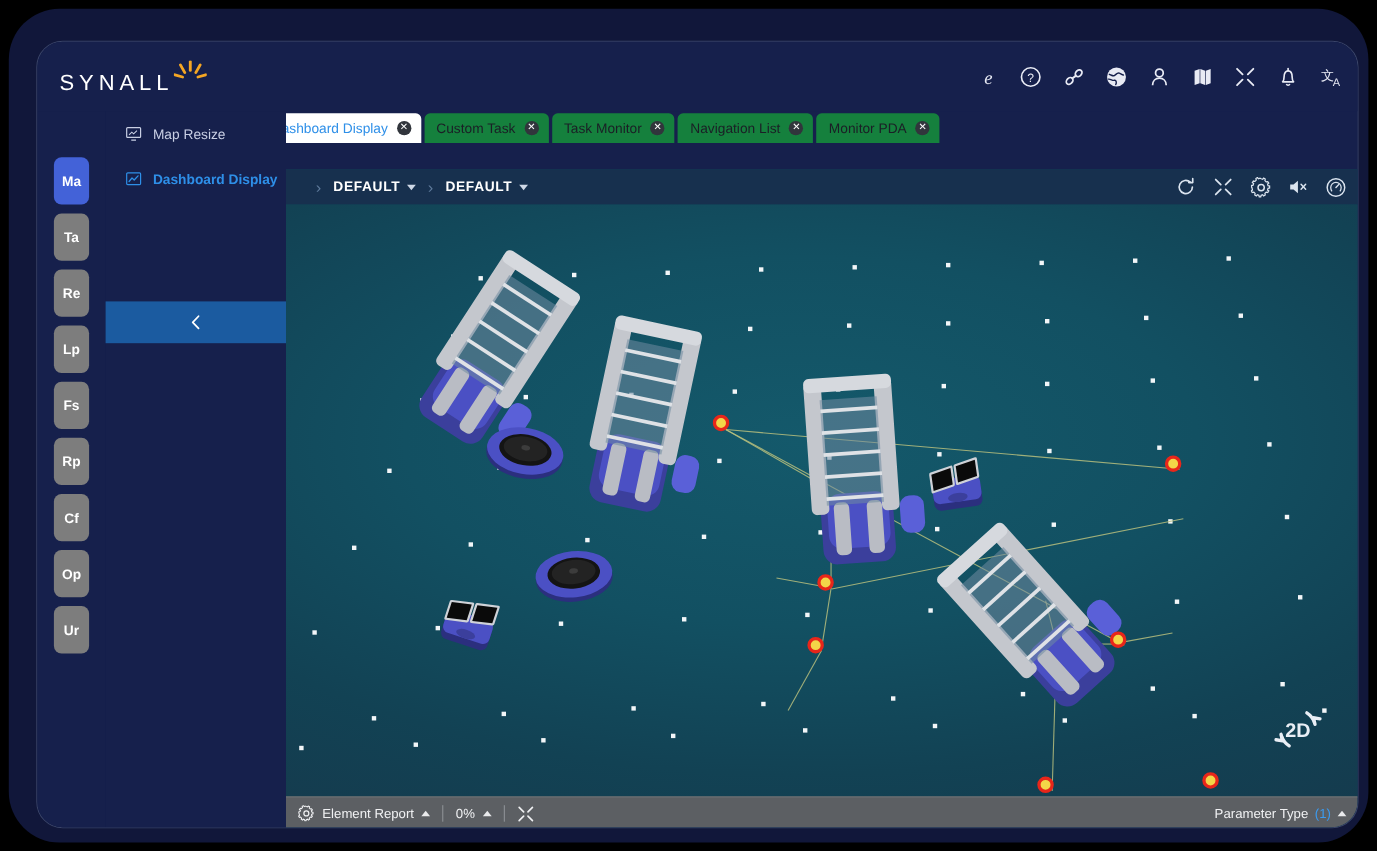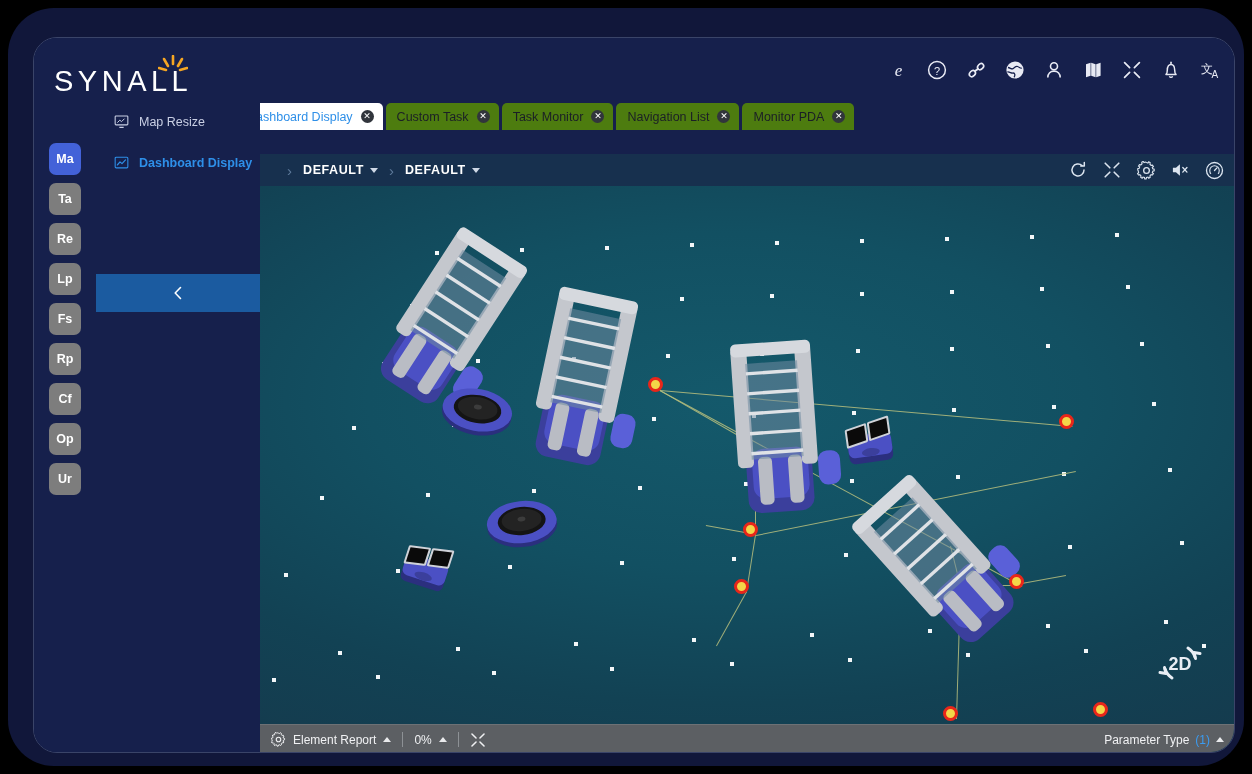--- a/index.html
+++ b/index.html
@@ -44,21 +44,21 @@
     position: absolute; left: 0; top: 0;
     width: 1202px; height: 63px;
     background: #16204c;
   }
   #logo {
     position: absolute; left: 20px; top: 18px;
     width: 185px; height: 40px;
   }
   #logo-text {
     position: absolute; left: 0; top: 9px;
-    font-size: 29px; letter-spacing: 4.5px; color: #ffffff;
+    font-size: 20px; letter-spacing: 4.5px; color: #ffffff;
     font-weight: 400; font-family: "Liberation Sans", sans-serif;
     font-stretch: expanded;
   }
   #logo-spark { position: absolute; left: 104px; top: -1px; width: 30px; height: 22px; }
 
   
   #top-icons {
     position: absolute; right: 14px; top: 18px;
     display: flex; align-items: center; gap: 15px; height: 28px;
   }
@@ -71,41 +71,41 @@
 
   
   #tabbar {
     position: absolute; left: 202px; top: 62px;
     height: 30px; display: flex; align-items: flex-end; gap: 3px;
   }
   .tab {
     height: 27px; padding: 0 9px 0 11px;
     display: flex; align-items: center; gap: 8px;
     border-radius: 5px 5px 0 0;
-    background: #4d7c0f; color: #1b1f26;
+    background: #15803d; color: #1b1f26;
     font-size: 12.5px; cursor: pointer; white-space: nowrap;
   }
   .tab.active { background: #ffffff; color: #2e8fe8; }
   .tab-close {
     width: 13px; height: 13px; border-radius: 50%;
     background: #31353c; color: #ffffff;
     font-size: 9px; line-height: 13px; text-align: center;
     flex: none; font-family: "DejaVu Sans", sans-serif;
   }
 
   
   #rail {
     position: absolute; left: 0; top: 63px;
     width: 62px; height: 653px;
     background: #16204c;
     padding-top: 42px;
     display: flex; flex-direction: column; align-items: center; gap: 8px;
   }
   .rail-btn {
-    width: 32px; height: 32px; border-radius: 7px;
+    width: 32px; height: 43px; border-radius: 7px;
     background: #7d7d7d; color: #ffffff;
     font-size: 12.5px; font-weight: bold;
     display: flex; align-items: center; justify-content: center;
     cursor: pointer;
   }
   .rail-btn.active { background: #4362d8; }
 
   
   #menu {
     position: absolute; left: 62px; top: 63px;

